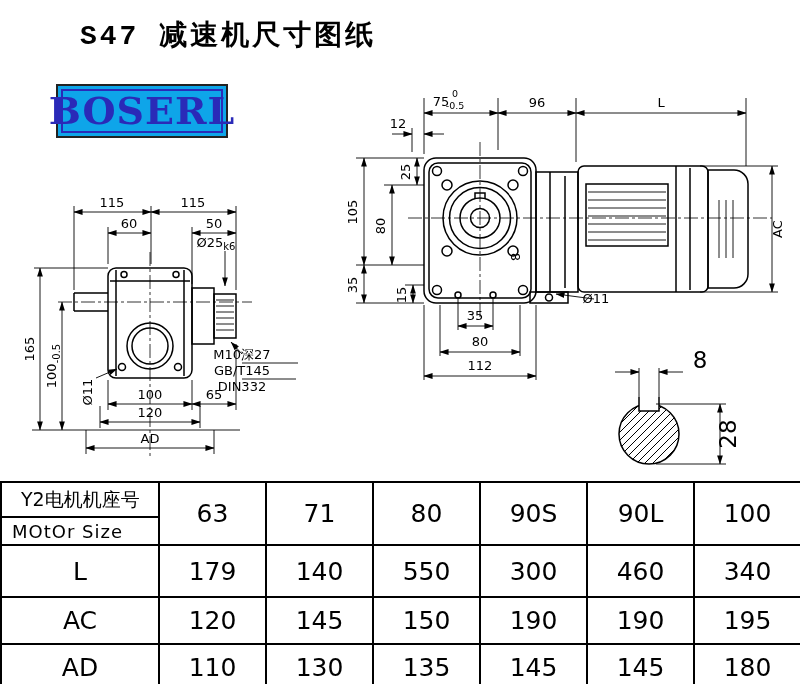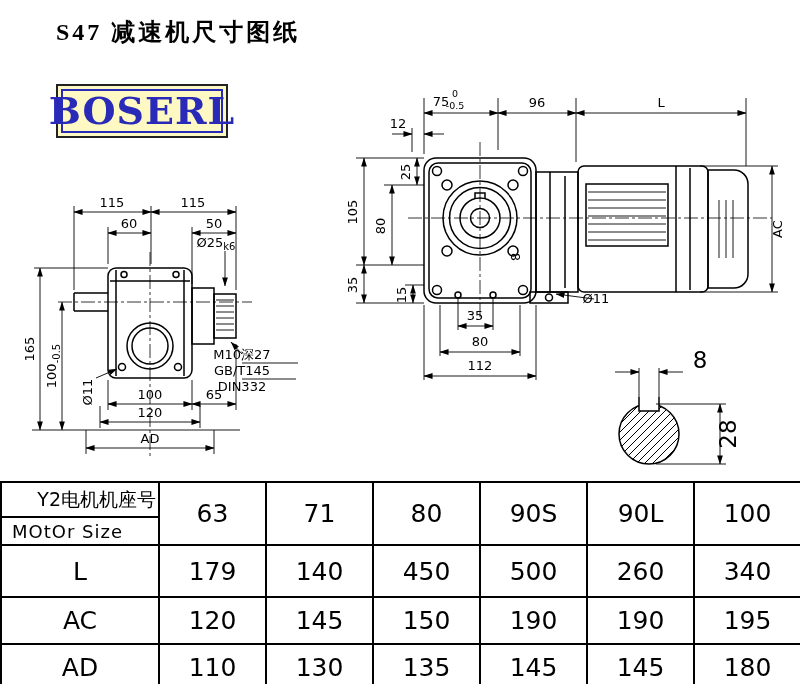--- a/index.html
+++ b/index.html
@@ -1,33 +1,33 @@
 <!DOCTYPE html>
 <html><head>
 <meta charset="utf-8">
 <style>
   *{margin:0;padding:0;box-sizing:border-box}
   html,body{width:800px;height:684px;background:#fff;font-family:"DejaVu Sans",sans-serif}
   .page{position:absolute;left:0;top:0;width:800px;height:684px;background:#fff;overflow:hidden}
-  .title{position:absolute;left:56px;top:16px;font-size:24px;font-weight:700;color:#000;letter-spacing:3px;font-family:Liberation Serif, serif}
-  .logo{position:absolute;left:56px;top:84px;width:172px;height:54px;border:2px solid #222;background:#fef9c3}
+  .title{position:absolute;left:80px;top:16px;font-size:28px;font-weight:700;color:#000;letter-spacing:3px;font-family:Liberation Mono, monospace}
+  .logo{position:absolute;left:56px;top:84px;width:172px;height:54px;border:2px solid #222;background:#0ea5e9}
   .logo-inner{position:absolute;left:3px;top:3px;right:3px;bottom:3px;border:2px solid #2a2ab8;display:flex;align-items:center;justify-content:center}
   .logo-text{font-family:"DejaVu Serif",serif;font-weight:700;font-size:38px;color:#2a2ab8;letter-spacing:1px;line-height:1}
   svg{position:absolute;left:0;top:0}
   .part{fill:none;stroke:#000;stroke-width:1.5}
   .thin{fill:none;stroke:#000;stroke-width:0.9}
   .cl{fill:none;stroke:#000;stroke-width:0.8;stroke-dasharray:14 3 3 3}
   .hatch{stroke:#000;stroke-width:1}
   svg text{font-family:"DejaVu Sans",sans-serif;font-size:13px;fill:#000;text-anchor:middle}
   svg text.big{font-size:23px}
   svg text.small{font-size:9.5px}
   .dim-table{position:absolute;left:0;top:481px;width:800px;border-collapse:collapse;table-layout:fixed;background:#fff}
   .dim-table td{border:2px solid #000;text-align:center;vertical-align:middle;font-size:25px;color:#000;padding:0}
   .head-cell{padding:0 !important}
-  .head-cn{display:block;border-bottom:2px solid #000;font-size:19px;text-align:right;padding:4px 2px 3px 8px}
+  .head-cn{display:block;border-bottom:2px solid #000;font-size:19px;text-align:left;padding:4px 2px 3px 19px}
   .head-en{display:block;font-size:18px;text-align:left;padding:3px 18px 2px 10px;letter-spacing:1px}
 </style>
 </head>
 <body>
 
 <div class="page">
 
   <div class="title">S47 减速机尺寸图纸</div>
 
   <div class="logo">
@@ -262,23 +262,23 @@
         <td>71</td>
         <td>80</td>
         <td>90S</td>
         <td>90L</td>
         <td>100</td>
       </tr>
       <tr style="height:52px">
         <td>L</td>
         <td>179</td>
         <td>140</td>
-        <td>450</td>
-        <td>500</td>
-        <td>260</td>
+        <td>550</td>
+        <td>300</td>
+        <td>460</td>
         <td>340</td>
       </tr>
       <tr style="height:47px">
         <td>AC</td>
         <td>120</td>
         <td>145</td>
         <td>150</td>
         <td>190</td>
         <td>190</td>
         <td>195</td>

